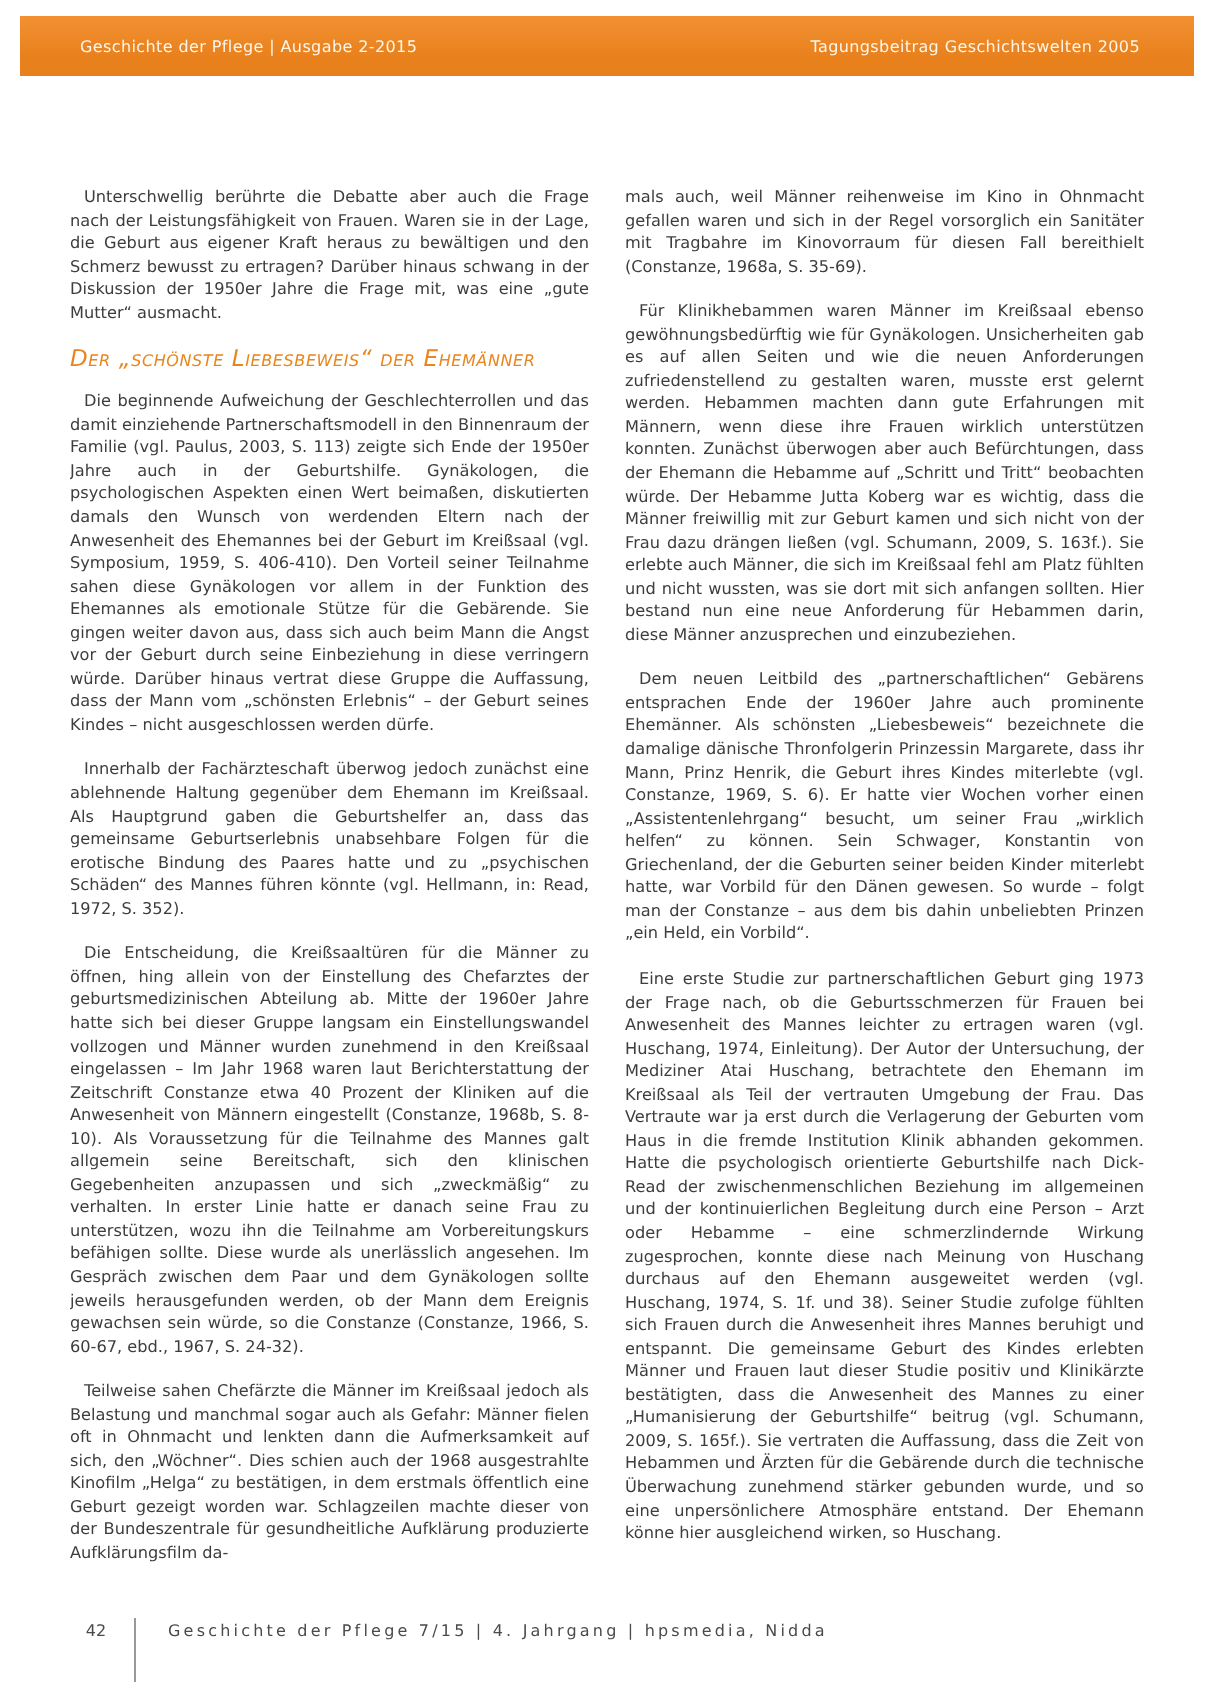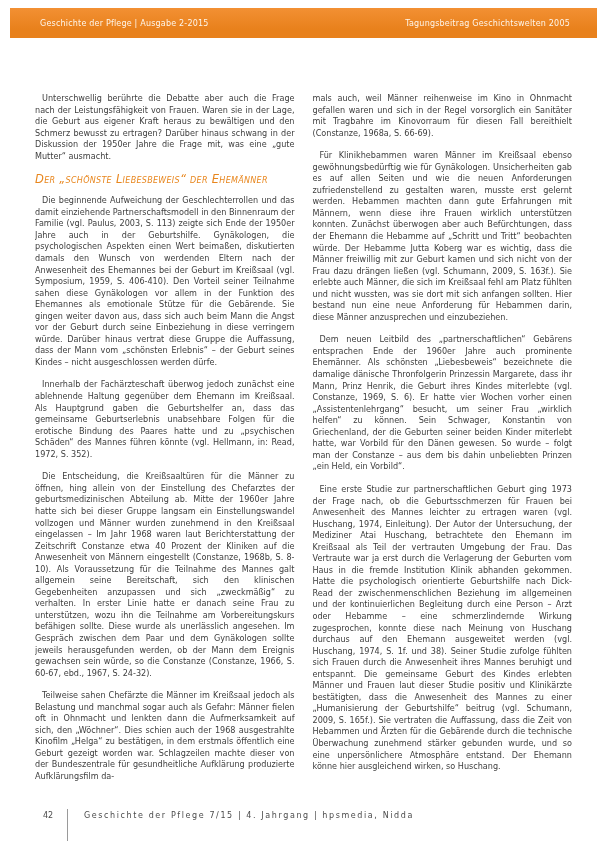--- a/index.html
+++ b/index.html
@@ -53,21 +53,21 @@
     <div class="col">
       <p>Unterschwellig berührte die Debatte aber auch die Frage nach der Leistungsfähigkeit von Frauen. Waren sie in der Lage, die Geburt aus eigener Kraft heraus zu bewältigen und den Schmerz bewusst zu ertragen? Darüber hinaus schwang in der Diskussion der 1950er Jahre die Frage mit, was eine „gute Mutter“ ausmacht.</p>
       <h2 class="section-heading">Der „schönste Liebesbeweis“ der Ehemänner</h2>
       <p>Die beginnende Aufweichung der Geschlechterrollen und das damit einziehende Partnerschaftsmodell in den Binnenraum der Familie (vgl. Paulus, 2003, S. 113) zeigte sich Ende der 1950er Jahre auch in der Geburtshilfe. Gynäkologen, die psychologischen Aspekten einen Wert beimaßen, diskutierten damals den Wunsch von werdenden Eltern nach der Anwesenheit des Ehemannes bei der Geburt im Kreißsaal (vgl. Symposium, 1959, S. 406-410). Den Vorteil seiner Teilnahme sahen diese Gynäkologen vor allem in der Funktion des Ehemannes als emotionale Stütze für die Gebärende. Sie gingen weiter davon aus, dass sich auch beim Mann die Angst vor der Geburt durch seine Einbeziehung in diese verringern würde. Darüber hinaus vertrat diese Gruppe die Auffassung, dass der Mann vom „schönsten Erlebnis“ – der Geburt seines Kindes – nicht ausgeschlossen werden dürfe.</p>
       <p>Innerhalb der Fachärzteschaft überwog jedoch zunächst eine ablehnende Haltung gegenüber dem Ehemann im Kreißsaal. Als Hauptgrund gaben die Geburtshelfer an, dass das gemeinsame Geburtserlebnis unabsehbare Folgen für die erotische Bindung des Paares hatte und zu „psychischen Schäden“ des Mannes führen könnte (vgl. Hellmann, in: Read, 1972, S. 352).</p>
       <p>Die Entscheidung, die Kreißsaaltüren für die Männer zu öffnen, hing allein von der Einstellung des Chefarztes der geburtsmedizinischen Abteilung ab. Mitte der 1960er Jahre hatte sich bei dieser Gruppe langsam ein Einstellungswandel vollzogen und Männer wurden zunehmend in den Kreißsaal eingelassen – Im Jahr 1968 waren laut Berichterstattung der Zeitschrift Constanze etwa 40 Prozent der Kliniken auf die Anwesenheit von Männern eingestellt (Constanze, 1968b, S. 8-10). Als Voraussetzung für die Teilnahme des Mannes galt allgemein seine Bereitschaft, sich den klinischen Gegebenheiten anzupassen und sich „zweckmäßig“ zu verhalten. In erster Linie hatte er danach seine Frau zu unterstützen, wozu ihn die Teilnahme am Vorbereitungskurs befähigen sollte. Diese wurde als unerlässlich angesehen. Im Gespräch zwischen dem Paar und dem Gynäkologen sollte jeweils herausgefunden werden, ob der Mann dem Ereignis gewachsen sein würde, so die Constanze (Constanze, 1966, S. 60-67, ebd., 1967, S. 24-32).</p>
       <p>Teilweise sahen Chefärzte die Männer im Kreißsaal jedoch als Belastung und manchmal sogar auch als Gefahr: Männer fielen oft in Ohnmacht und lenkten dann die Aufmerksamkeit auf sich, den „Wöchner“. Dies schien auch der 1968 ausgestrahlte Kinofilm „Helga“ zu bestätigen, in dem erstmals öffentlich eine Geburt gezeigt worden war. Schlagzeilen machte dieser von der Bundeszentrale für gesundheitliche Aufklärung produzierte Aufklärungsfilm da-</p>
     </div>
 
     <div class="col">
-      <p class="cont">mals auch, weil Männer reihenweise im Kino in Ohnmacht gefallen waren und sich in der Regel vorsorglich ein Sanitäter mit Tragbahre im Kinovorraum für diesen Fall bereithielt (Constanze, 1968a, S. 66-69).</p>
+      <p class="cont">mals auch, weil Männer reihenweise im Kino in Ohnmacht gefallen waren und sich in der Regel vorsorglich ein Sanitäter mit Tragbahre im Kinovorraum für diesen Fall bereithielt (Constanze, 1968a, S. 35-69).</p>
       <p>Für Klinikhebammen waren Männer im Kreißsaal ebenso gewöhnungsbedürftig wie für Gynäkologen. Unsicherheiten gab es auf allen Seiten und wie die neuen Anforderungen zufriedenstellend zu gestalten waren, musste erst gelernt werden. Hebammen machten dann gute Erfahrungen mit Männern, wenn diese ihre Frauen wirklich unterstützen konnten. Zunächst überwogen aber auch Befürchtungen, dass der Ehemann die Hebamme auf „Schritt und Tritt“ beobachten würde. Der Hebamme Jutta Koberg war es wichtig, dass die Männer freiwillig mit zur Geburt kamen und sich nicht von der Frau dazu drängen ließen (vgl. Schumann, 2009, S. 163f.). Sie erlebte auch Männer, die sich im Kreißsaal fehl am Platz fühlten und nicht wussten, was sie dort mit sich anfangen sollten. Hier bestand nun eine neue Anforderung für Hebammen darin, diese Männer anzusprechen und einzubeziehen.</p>
       <p>Dem neuen Leitbild des „partnerschaftlichen“ Gebärens entsprachen Ende der 1960er Jahre auch prominente Ehemänner. Als schönsten „Liebesbeweis“ bezeichnete die damalige dänische Thronfolgerin Prinzessin Margarete, dass ihr Mann, Prinz Henrik, die Geburt ihres Kindes miterlebte (vgl. Constanze, 1969, S. 6). Er hatte vier Wochen vorher einen „Assistentenlehrgang“ besucht, um seiner Frau „wirklich helfen“ zu können. Sein Schwager, Konstantin von Griechenland, der die Geburten seiner beiden Kinder miterlebt hatte, war Vorbild für den Dänen gewesen. So wurde – folgt man der Constanze – aus dem bis dahin unbeliebten Prinzen „ein Held, ein Vorbild“.</p>
       <p>Eine erste Studie zur partnerschaftlichen Geburt ging 1973 der Frage nach, ob die Geburtsschmerzen für Frauen bei Anwesenheit des Mannes leichter zu ertragen waren (vgl. Huschang, 1974, Einleitung). Der Autor der Untersuchung, der Mediziner Atai Huschang, betrachtete den Ehemann im Kreißsaal als Teil der vertrauten Umgebung der Frau. Das Vertraute war ja erst durch die Verlagerung der Geburten vom Haus in die fremde Institution Klinik abhanden gekommen. Hatte die psychologisch orientierte Geburtshilfe nach Dick-Read der zwischenmenschlichen Beziehung im allgemeinen und der kontinuierlichen Begleitung durch eine Person – Arzt oder Hebamme – eine schmerzlindernde Wirkung zugesprochen, konnte diese nach Meinung von Huschang durchaus auf den Ehemann ausgeweitet werden (vgl. Huschang, 1974, S. 1f. und 38). Seiner Studie zufolge fühlten sich Frauen durch die Anwesenheit ihres Mannes beruhigt und entspannt. Die gemeinsame Geburt des Kindes erlebten Männer und Frauen laut dieser Studie positiv und Klinikärzte bestätigten, dass die Anwesenheit des Mannes zu einer „Humanisierung der Geburtshilfe“ beitrug (vgl. Schumann, 2009, S. 165f.). Sie vertraten die Auffassung, dass die Zeit von Hebammen und Ärzten für die Gebärende durch die technische Überwachung zunehmend stärker gebunden wurde, und so eine unpersönlichere Atmosphäre entstand. Der Ehemann könne hier ausgleichend wirken, so Huschang.</p>
     </div>
 
   </div>
 
   <div class="footer">
     <span class="pagenum">42</span>
     <span class="rule"></span>

